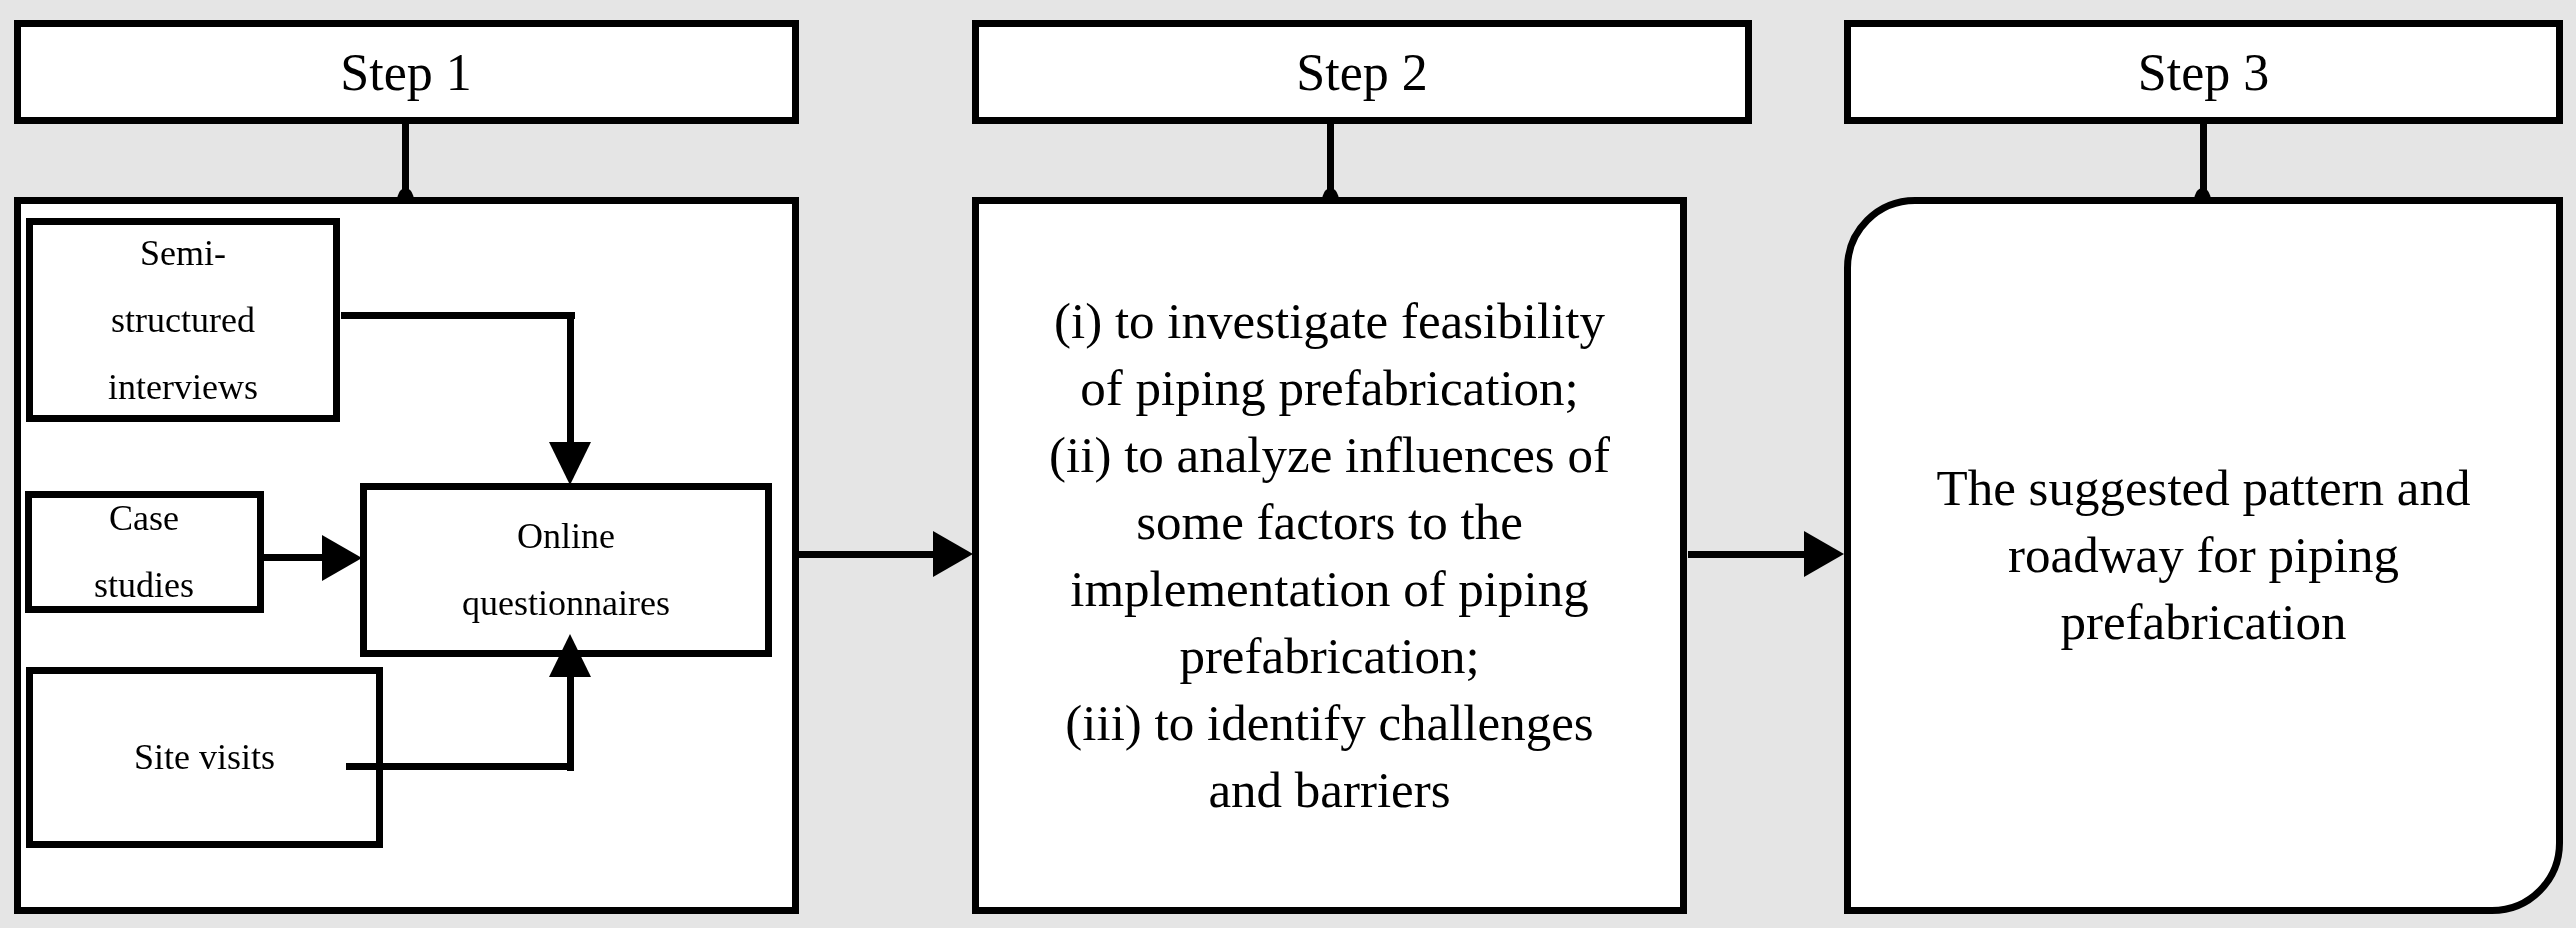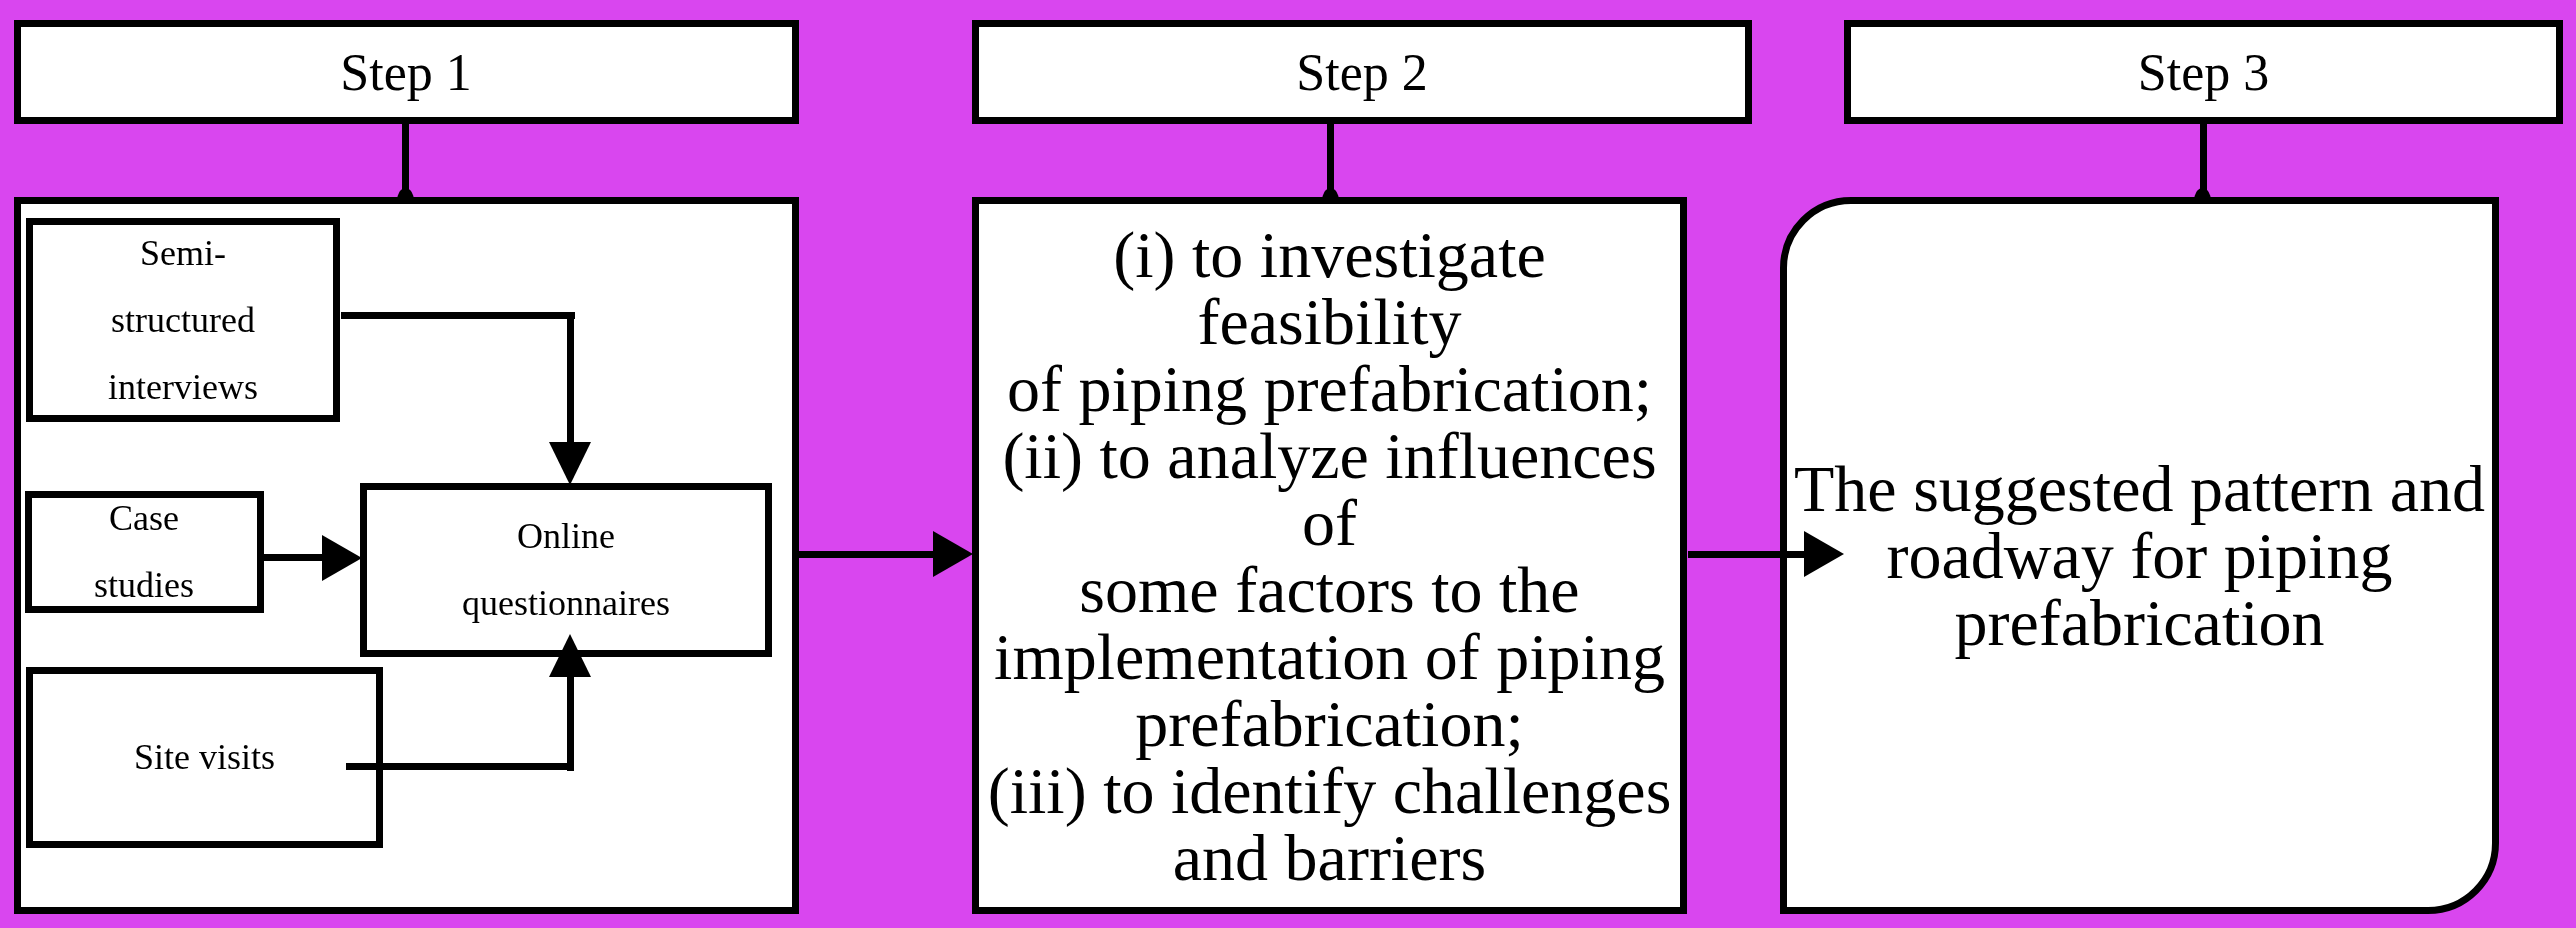--- a/index.html
+++ b/index.html
@@ -1,37 +1,37 @@
 <!DOCTYPE html>
 <html style="font-size:12.7px"><head>
 <meta charset="utf-8">
 <style>
   html, body { margin: 0; padding: 0; background: #ffffff; }
   .canvas {
     position: relative;
     width: 2576px;
     height: 928px;
-    background: #d946ef;
+    background: #e5e5e5;
     font-family: "Liberation Serif", "DejaVu Serif", serif;
     color: #000000;
   }
   .box {
     position: absolute;
     border: 7.1px solid #000000;
     background: #ffffff;
     display: flex;
     align-items: center;
     justify-content: center;
     text-align: center;
     box-sizing: border-box;
     white-space: pre-line;
   }
   .header-box { font-size: 52px; }
   .inner-box  { font-size: 36px; line-height: 67px; }
-  .body-box   { font-size: 66px; line-height: 67px; }
+  .body-box   { font-size: 51px; line-height: 67px; }
   .rounded-tl-br { border-radius: 71px 0 71px 0; }
   .line { position: absolute; background: #000000; }
   .dot {
     position: absolute;
     width: 17.4px; height: 27px;
     background: #000000;
     border-radius: 50%;
   }
   .tri { position: absolute; width: 0; height: 0; }
   .tri-right { border-top: 23px solid transparent; border-bottom: 23px solid transparent; border-left: 40px solid #000000; }
@@ -96,21 +96,21 @@
     <span>(i) to investigate feasibility
 of piping prefabrication;
 (ii) to analyze influences of
 some factors to the
 implementation of piping
 prefabrication;
 (iii) to identify challenges
 and barriers</span>
   </div>
 
-  <div class="box body-box rounded-tl-br" style="left:1780px; top:197px; width:719px; height:717px;">
+  <div class="box body-box rounded-tl-br" style="left:1844px; top:197px; width:719px; height:717px;">
     <span>The suggested pattern and
 roadway for piping
 prefabrication</span>
   </div>
 
   <div class="line" style="left:798px; top:551px; width:136px; height:7.1px;"></div>
   <div class="tri tri-right" style="left:933px; top:531px;"></div>
 
   <div class="line" style="left:1688px; top:551px; width:118px; height:7.1px;"></div>
   <div class="tri tri-right" style="left:1804px; top:531px;"></div>

